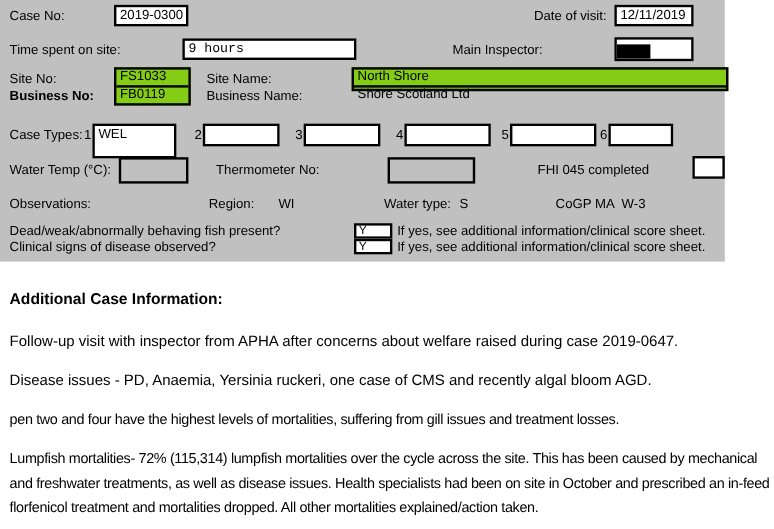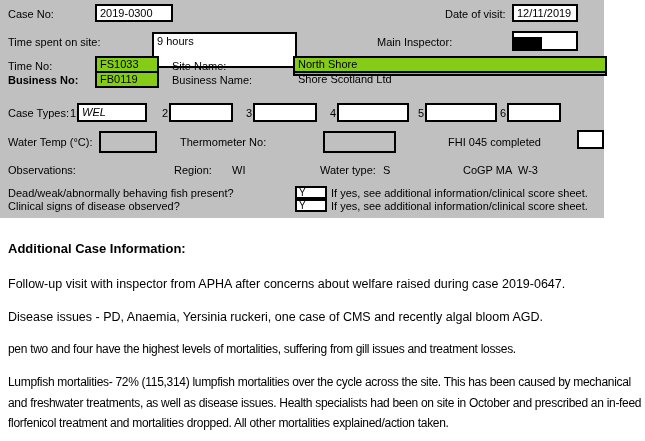--- a/index.html
+++ b/index.html
@@ -21,47 +21,47 @@
   .heading{position:absolute;font-size:13px;font-weight:bold;}
 </style>
 </head>
 <body>
 
 <div id="page">
 
   <div id="panel" style="background: rgb(192, 192, 192);"></div>
 
   <div class="lbl" style="left:8px;top:8px;">Case No:</div>
-  <div class="box" style="left:95px;top:4px;width:78px;height:18px;">2019-0300</div>
+  <div class="box" style="left:95px;top:4px;width:62px;height:18px;">2019-0300</div>
   <div class="lbl" style="left:445px;top:8px;">Date of visit:</div>
   <div class="box" style="left:512px;top:4px;width:66px;height:18px;">12/11/2019</div>
 
   <div class="lbl" style="left:8px;top:36px;">Time spent on site:</div>
-  <div class="box" style="left:152px;top:32px;width:145px;height:36px;">9 hours</div>
+  <div class="box" style="left:152px;top:32px;width:145px;height:18px;font-family:Liberation Mono, monospace;">9 hours</div>
   <div class="lbl" style="left:377px;top:36px;">Main Inspector:</div>
   <div class="box" style="left:512px;top:31px;width:66px;height:20px;">
     <div class="redact" style="background: rgb(0, 0, 0);"></div>
   </div>
 
-  <div class="lbl" style="left:8px;top:60px;">Time No:</div>
+  <div class="lbl" style="left:8px;top:60px;">Site No:</div>
   <div class="lbl" style="left:8px;top:74px;font-weight:bold;">Business No:</div>
   <div class="pair" style="left:95px;top:56px;width:64px;height:32px;">
     <div class="row first">FS1033</div>
     <div class="row">FB0119</div>
   </div>
   <div class="lbl" style="left:172px;top:60px;">Site Name:</div>
   <div class="lbl" style="left:172px;top:74px;">Business Name:</div>
   <div class="pair" style="left:293px;top:56px;width:314px;height:20px;">
     <div class="row first">North Shore</div>
     <div class="row">Shore Scotland Ltd</div>
   </div>
 
   <div class="lbl" style="left:8px;top:107px;">Case Types:</div>
   <div class="lbl" style="left:70px;top:107px;">1</div>
-  <div class="box" style="left:77px;top:103px;width:70px;height:19px;font-style:italic;">WEL</div>
+  <div class="box" style="left:77px;top:103px;width:70px;height:29px;">WEL</div>
   <div class="lbl" style="left:162px;top:107px;">2</div>
   <div class="box" style="left:169px;top:103px;width:64px;height:19px;"></div>
   <div class="lbl" style="left:246px;top:107px;">3</div>
   <div class="box" style="left:253px;top:103px;width:64px;height:19px;"></div>
   <div class="lbl" style="left:330px;top:107px;">4</div>
   <div class="box" style="left:337px;top:103px;width:72px;height:19px;"></div>
   <div class="lbl" style="left:418px;top:107px;">5</div>
   <div class="box" style="left:425px;top:103px;width:72px;height:19px;"></div>
   <div class="lbl" style="left:500px;top:107px;">6</div>
   <div class="box" style="left:507px;top:103px;width:54px;height:19px;"></div>

